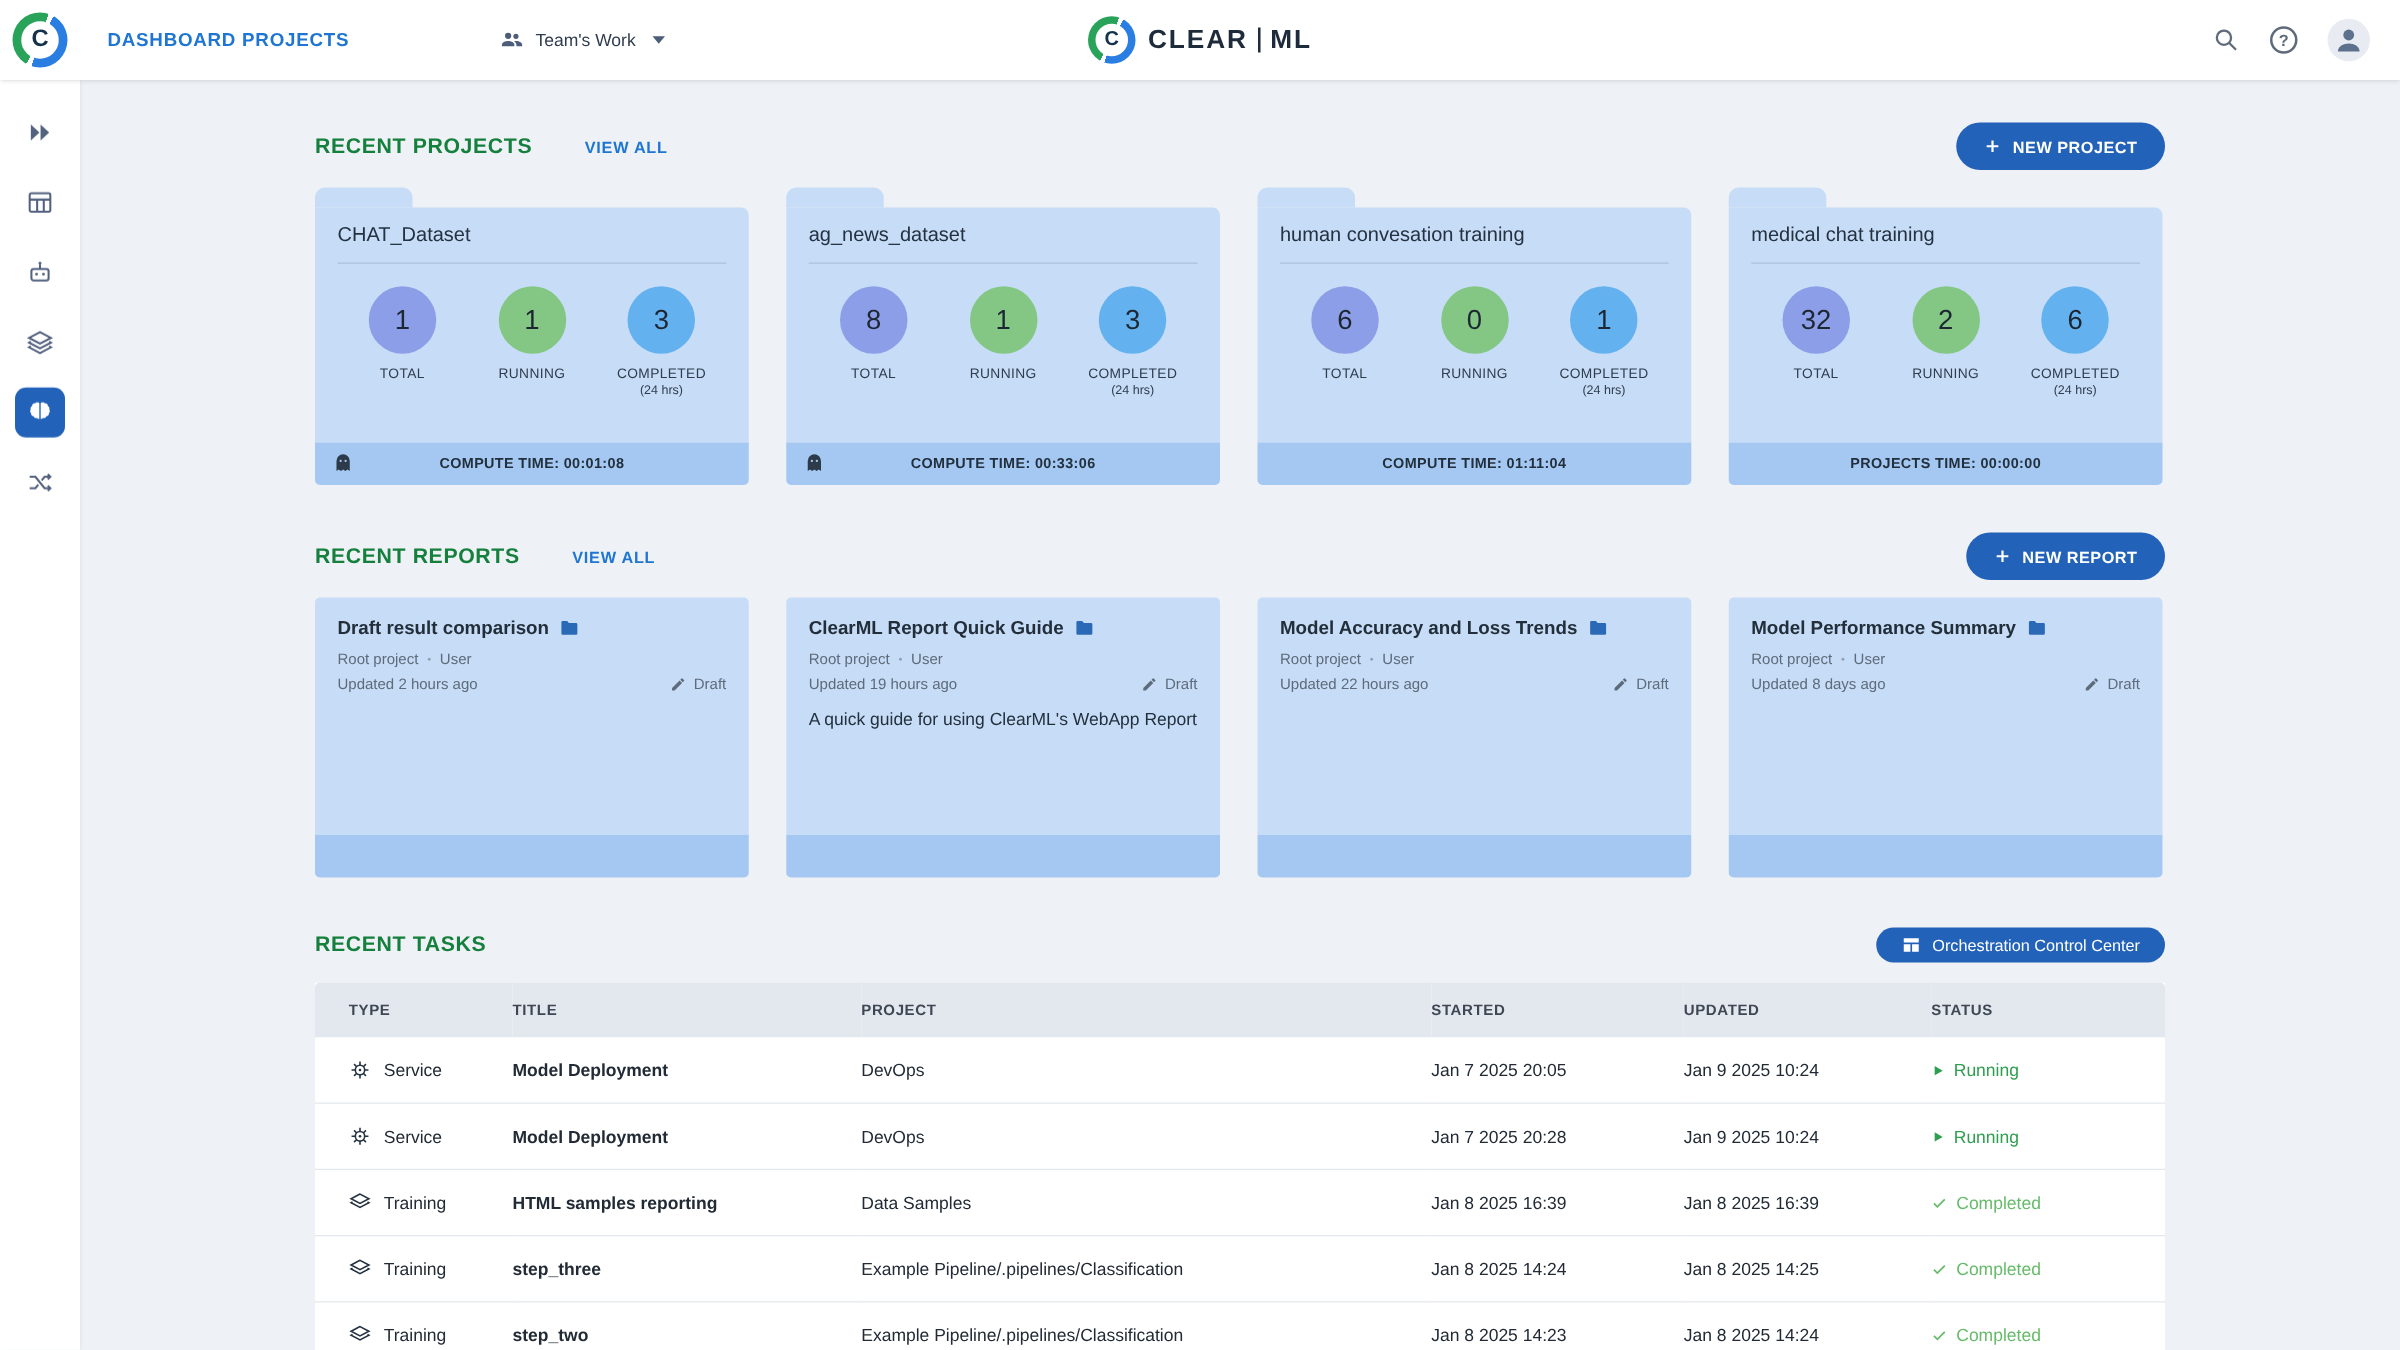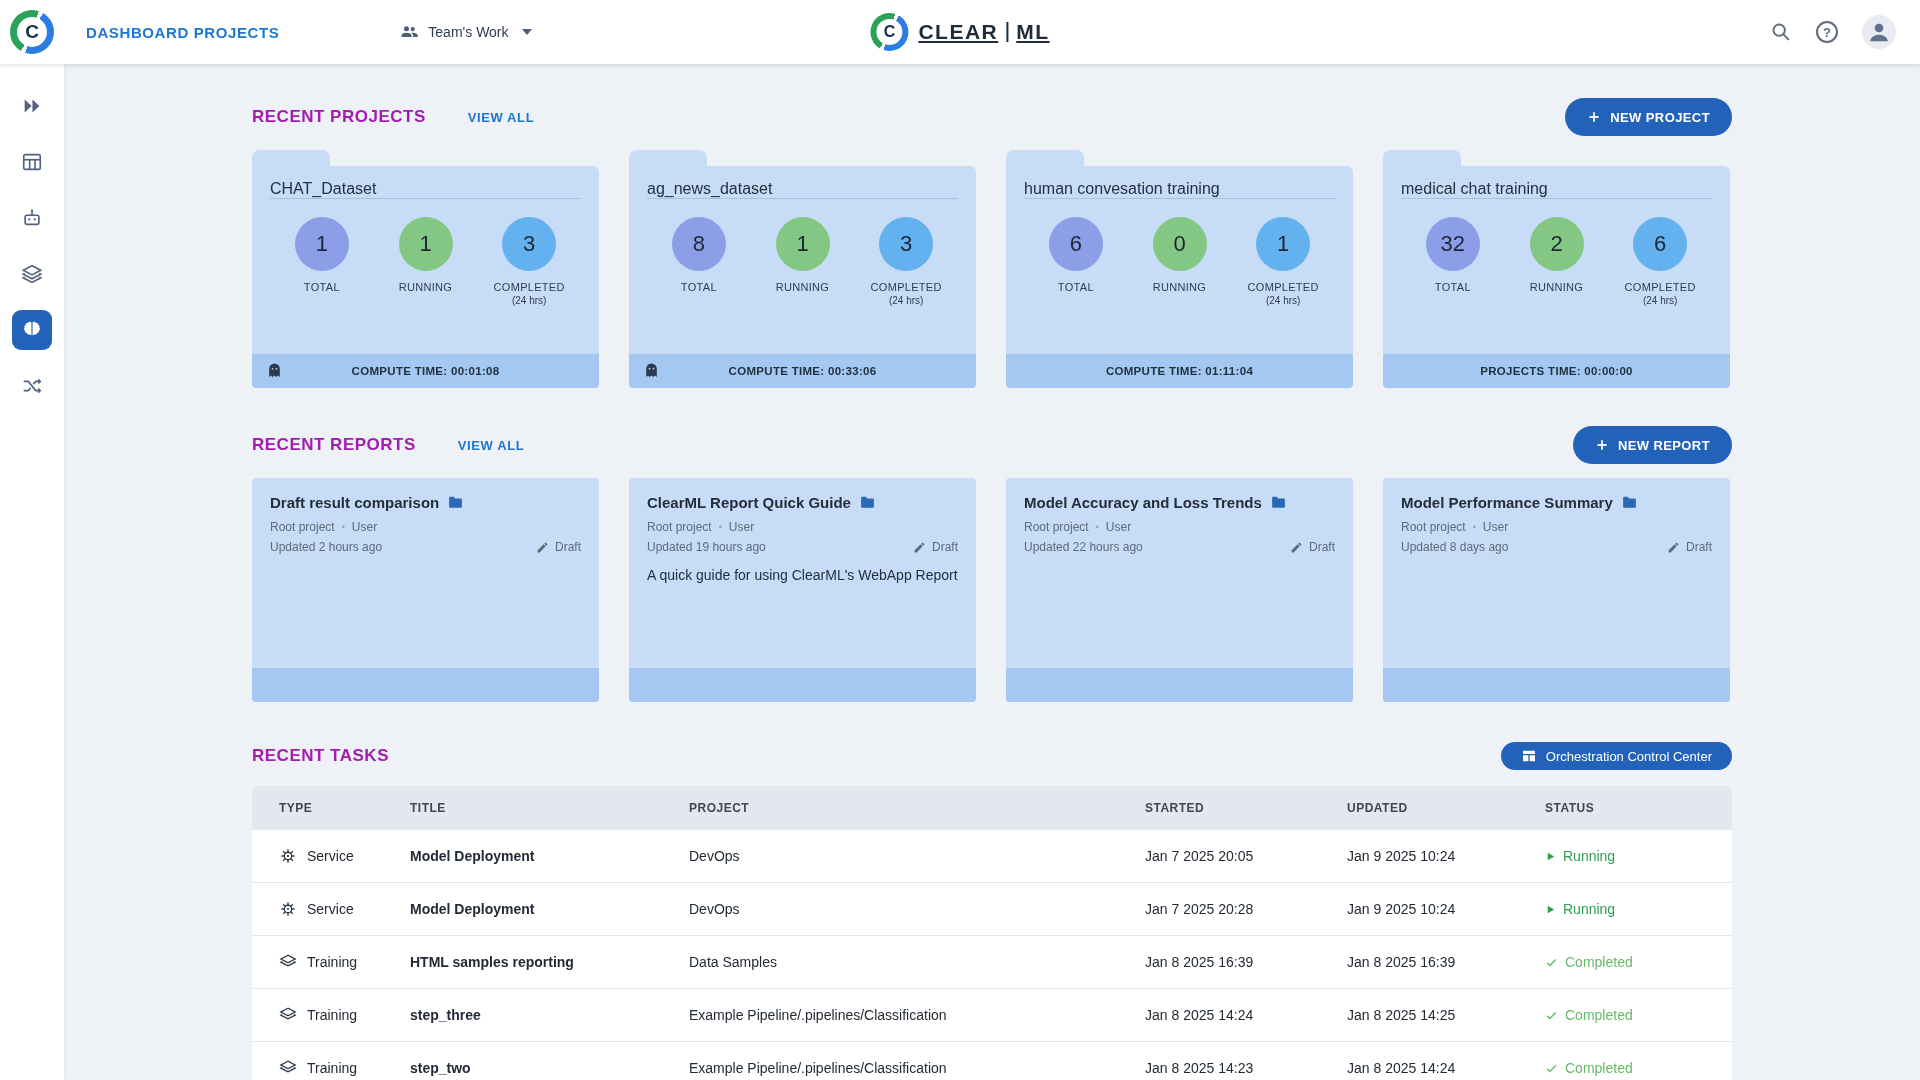--- a/index.html
+++ b/index.html
@@ -43,21 +43,21 @@
     width:0; height:0; margin-left:4px;
     border-left:5px solid transparent; border-right:5px solid transparent;
     border-top:6px solid #4c5d7a;
   }
   .brand {
     position:absolute; left:50%; transform:translateX(-50%);
     display:flex; align-items:center; gap:10px;
   }
   .brand .logo-mark { width:38px; height:38px; }
   .brand .logo-mark .inner { width:26px; height:26px; font-size:16px; }
-  .brand-text { display:flex; align-items:center; gap:8px; font-weight:bold; font-size:21px; color:#1d2b3a; letter-spacing:1.5px;text-decoration:underline; }
+  .brand-text { display:flex; align-items:center; gap:8px; font-weight:bold; font-size:21px; color:#1d2b3a; letter-spacing:1.5px; }
   .brand-bar { width:2px; height:20px; background:#1d2b3a; }
   .header-right { margin-left:auto; display:flex; align-items:center; gap:24px; padding-right:24px; }
   .hicon { color:#5f6b7a; cursor:pointer; display:flex; align-items:center; justify-content:center; }
   .help-circle {
     width:22px; height:22px; border:2px solid #5f6b7a; border-radius:50%;
     display:flex; align-items:center; justify-content:center;
     font-size:13px; font-weight:bold; color:#5f6b7a;
   }
   .avatar { width:34px; height:34px; border-radius:50%; background:#e8ecf2; display:flex; align-items:center; justify-content:center; color:#5d718d; }
 
@@ -71,36 +71,36 @@
     width:40px; height:40px; border-radius:9px; color:#53627f; cursor:pointer;
     display:flex; align-items:center; justify-content:center;
   }
   .side-icon.active { background:#2262b8; color:#ffffff; }
 
   
   .main { position:absolute; top:64px; left:64px; right:0; bottom:0; overflow:hidden; }
   .container { width:1480px; margin:0 auto; padding-top:34px; }
 
   .sec-row { display:flex; align-items:center; }
-  .sec-title { font-size:17px; font-weight:bold; color:#a21caf; letter-spacing:.5px; }
+  .sec-title { font-size:17px; font-weight:bold; color:#15803d; letter-spacing:.5px; }
   .view-all { margin-left:42px; color:#1f76d2; font-size:13px; font-weight:bold; letter-spacing:.6px; cursor:pointer; }
   .btn-primary {
     margin-left:auto; background:#2262b8; color:#fff; border:none; cursor:pointer;
     height:38px; border-radius:19px; padding:0 22px;
     display:flex; align-items:center; gap:9px;
     font-family:"Liberation Sans", sans-serif;
     font-size:13px; font-weight:bold; letter-spacing:.4px;
   }
 
   
   .cards-row { display:flex; gap:30px; margin-top:14px; }
   .pcard { width:347px; cursor:pointer; }
   .folder-tab { width:78px; height:16px; background:#c7dcf6; border-radius:8px 8px 0 0; }
   .pbody { background:#c7dcf6; border-radius:0 6px 0 0; height:188px; padding:14px 18px 0 18px; }
-  .pname { font-size:16px; color:#233140; border-bottom:1px solid rgba(40,70,110,.18); white-space:nowrap; overflow:hidden; }
+  .pname { font-size:16px; color:#233140; padding-bottom:12px; border-bottom:1px solid rgba(40,70,110,.18); white-space:nowrap; overflow:hidden; }
   .stats { display:flex; margin-top:18px; }
   .stat { flex:1; display:flex; flex-direction:column; align-items:center; }
   .circle {
     width:54px; height:54px; border-radius:50%;
     display:flex; align-items:center; justify-content:center;
     font-size:22px; color:#1d2733;
   }
   .c-total { background:#8c9ee8; }
   .c-running { background:#84c784; }
   .c-completed { background:#64b1ef; }

